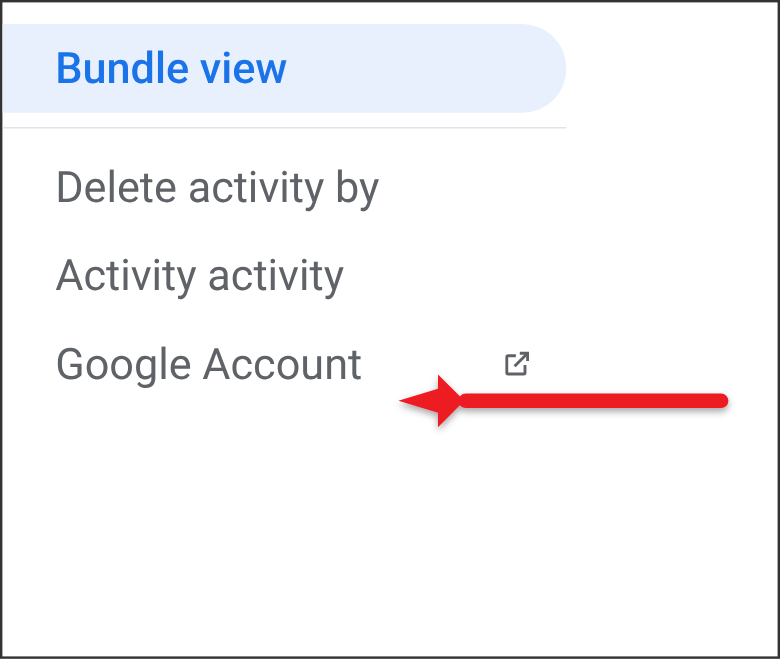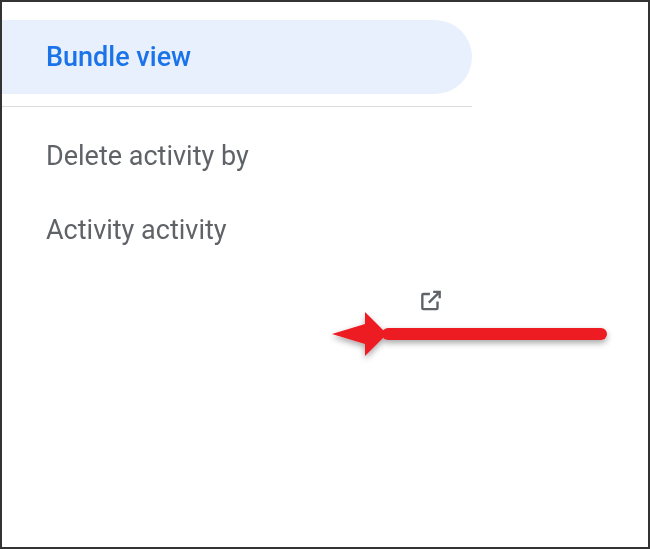--- a/index.html
+++ b/index.html
@@ -17,21 +17,21 @@
     }
     .menu-container {
       width: 470px;
       padding-top: 18px;
     }
     .menu-item {
       height: 74px;
       display: flex;
       align-items: center;
       padding-left: 44px;
-      font-size: 27px;
+      font-size: 36px;
       color: #5f6368;
       cursor: pointer;
       position: relative;
     }
     .menu-item.selected {
       background: #e8f0fe;
       color: #1a73e8;
       font-weight: 500;
       border-top-right-radius: 40px;
       border-bottom-right-radius: 40px;
@@ -63,20 +63,21 @@
     <span>Bundle view</span>
   </div>
   <hr class="divider">
   <div class="menu-item">
     <span>Delete activity by</span>
   </div>
   <div class="menu-item">
     <span>Activity activity</span>
   </div>
   <div class="menu-item">
+    <span>Google Account</span>
     <span class="external-icon">
       <svg width="26" height="26" viewBox="0 0 24 24" fill="none" stroke="#5f6368" stroke-width="2.2">
         <path d="M18 13v6a1 1 0 0 1-1 1H5a1 1 0 0 1-1-1V7a1 1 0 0 1 1-1h6"></path>
         <path d="M14 4h6v6"></path>
         <path d="M10 14L20 4"></path>
       </svg>
     </span>
   </div>
 </div>
 

